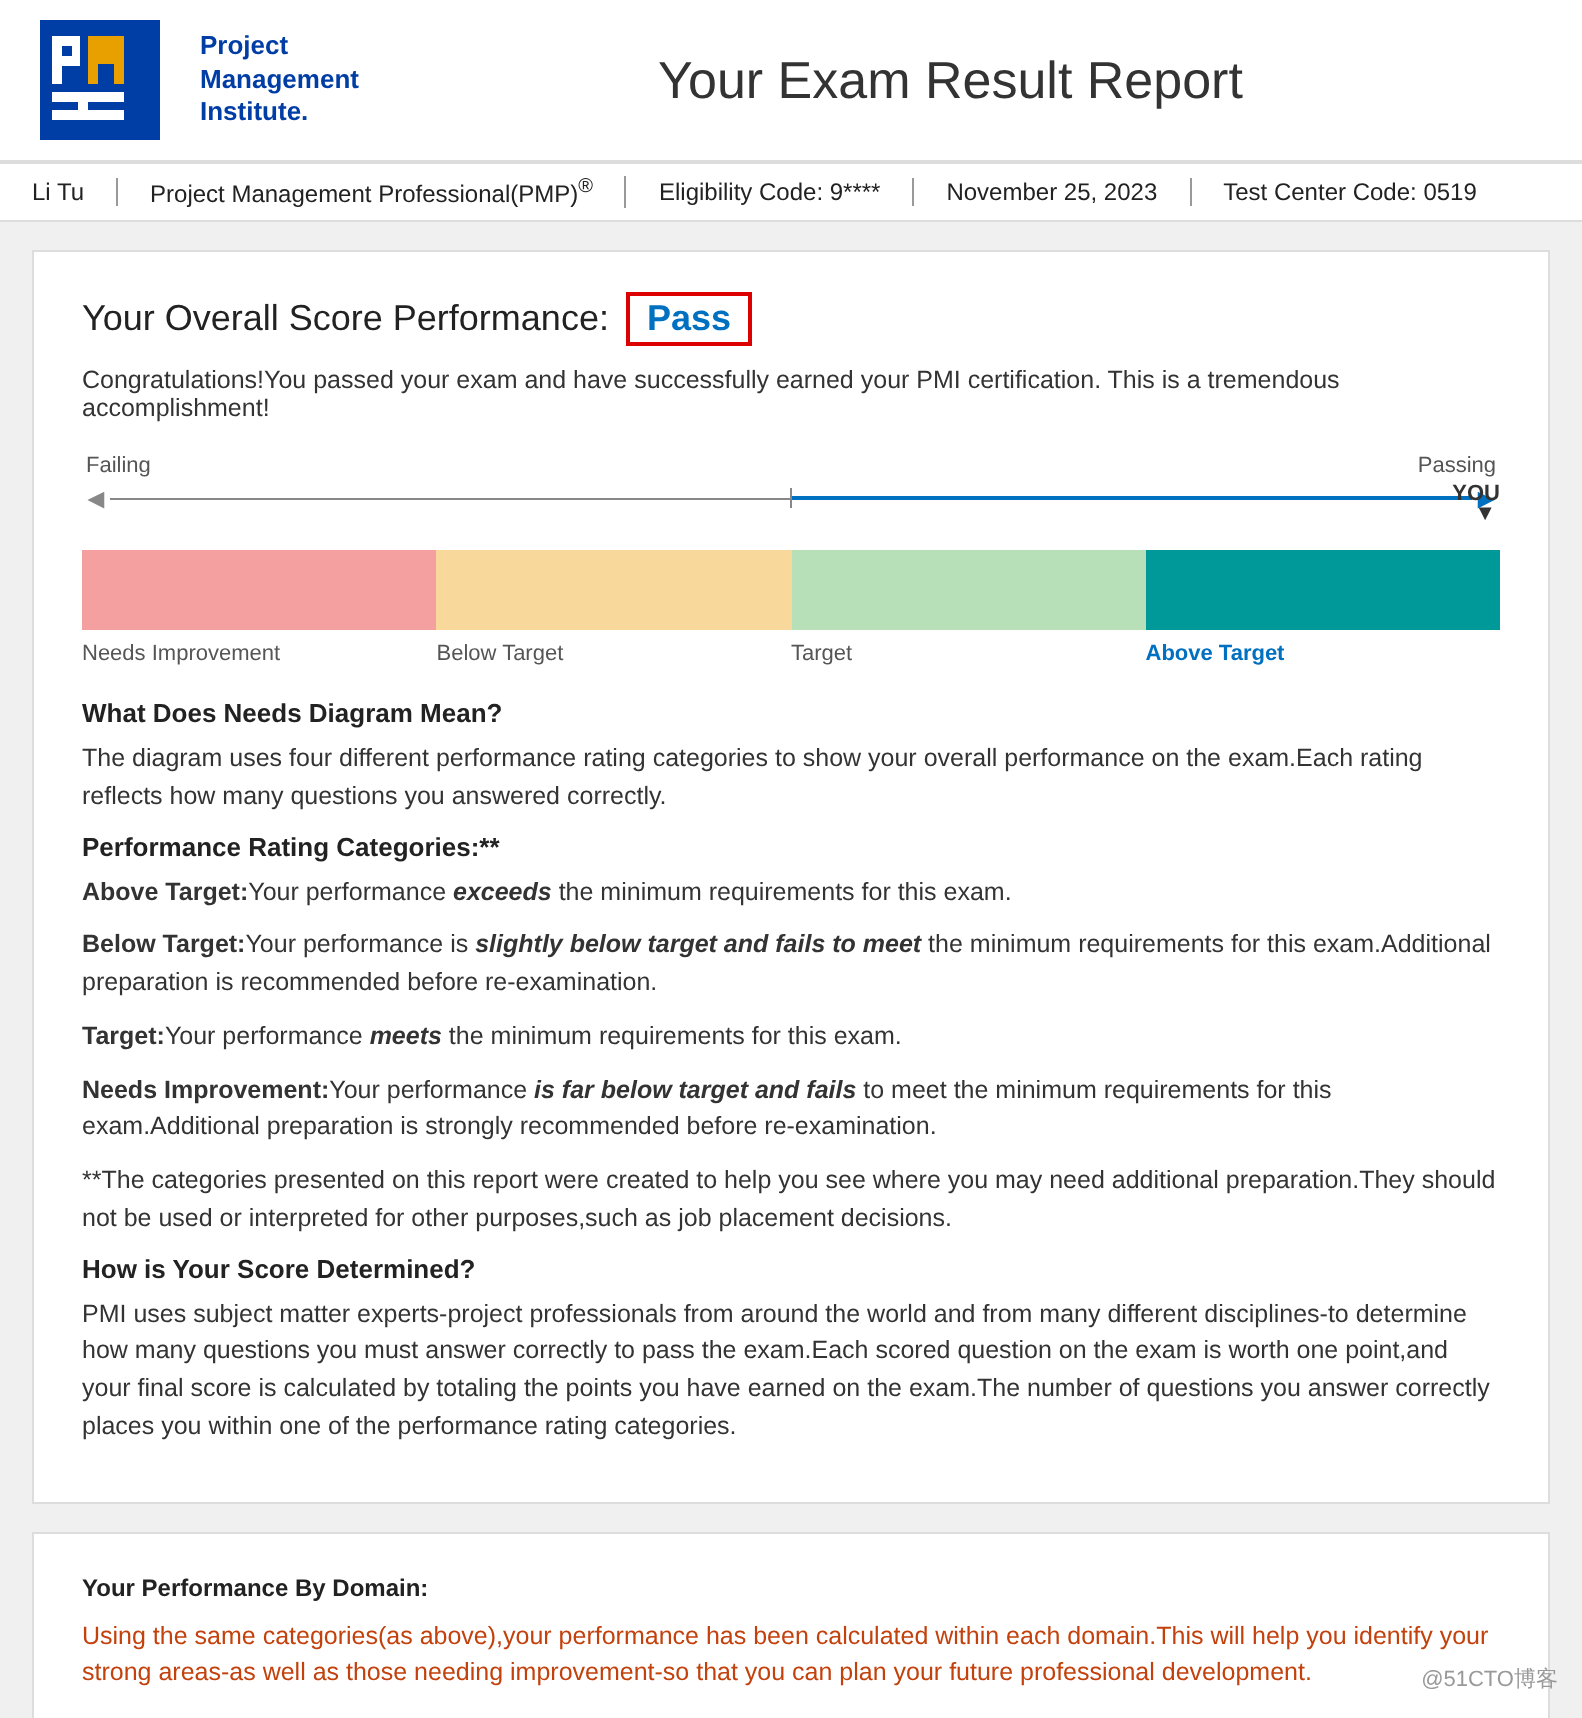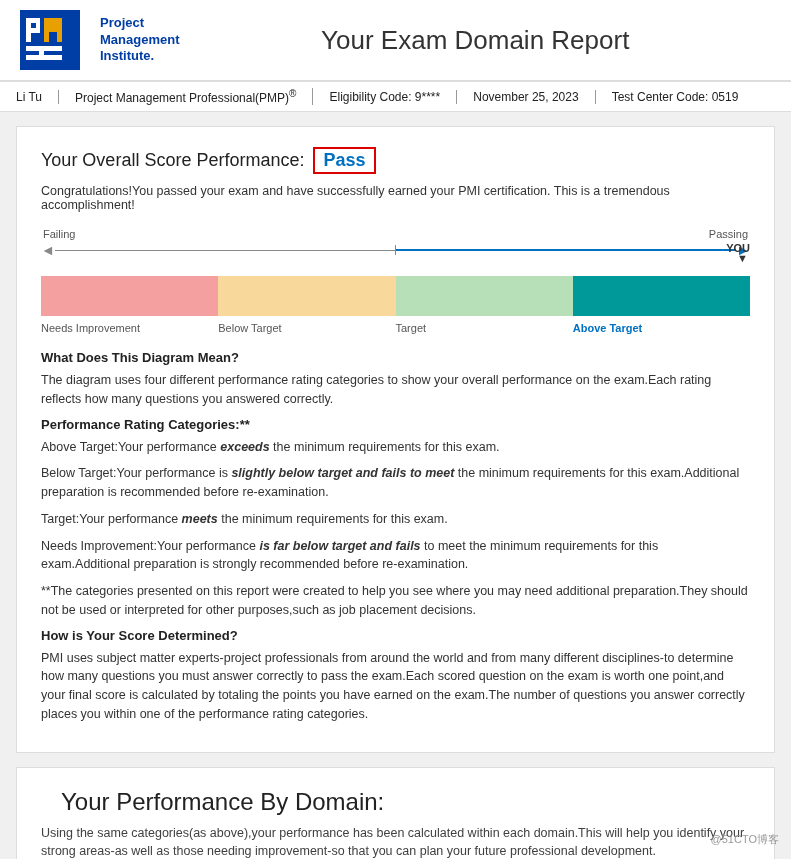--- a/index.html
+++ b/index.html
@@ -126,38 +126,37 @@
       font-weight: bold;
       font-size: 13px;
       margin-bottom: 6px;
     }
     .desc-text {
       font-size: 12.5px;
       color: #333;
       line-height: 1.5;
       margin-bottom: 8px;
     }
-    .desc-text .bold { font-weight: normal; }
+    .desc-text .bold { font-weight: bold; }
     .desc-text .bold-italic { font-weight: bold; font-style: italic; }
 
     
     .domain-card {
       background: white;
       border: 1px solid #ddd;
       padding: 20px 24px;
     }
     .domain-title {
-      font-size: 24px;
-      font-weight: normal;
+      font-size: 12px;
+      font-weight: bold;
       margin-bottom: 8px;
-      margin-left: 20px;
     }
     .domain-subtitle {
       font-size: 12.5px;
-      color: #404040;
+      color: #c2410c;
       margin-bottom: 14px;
       line-height: 1.5;
     }
 
     
     .watermark-note {
       position: fixed;
       bottom: 12px;
       right: 12px;
       font-size: 11px;
@@ -196,21 +195,21 @@
       <rect x="6" y="36" width="36" height="5" fill="white"></rect>
       <rect x="19" y="36" width="5" height="14" fill="white"></rect>
       <rect x="6" y="45" width="36" height="5" fill="white"></rect>
     </svg>
     <div class="logo-text">
       <div>Project</div>
       <div>Management</div>
       <div>Institute.</div>
     </div>
   </div>
-  <div class="header-title">Your Exam Domain Report</div>
+  <div class="header-title">Your Exam Result Report</div>
 </div>
 
 <div class="info-bar">
   <div class="info-bar-item">
     <span>Li Tu</span>
   </div>
   <div class="info-bar-item">
     <span>Project Management Professional(PMP)</span><sup>®</sup>
   </div>
   <div class="info-bar-item">
@@ -262,21 +261,21 @@
 
       <div class="perf-category-labels">
         <div class="perf-cat-label">Needs Improvement</div>
         <div class="perf-cat-label">Below Target</div>
         <div class="perf-cat-label">Target</div>
         <div class="perf-cat-label above-target">Above Target</div>
       </div>
     </div>
 
     <div class="desc-section">
-      <div class="desc-heading">What Does This Diagram Mean?</div>
+      <div class="desc-heading">What Does Needs Diagram Mean?</div>
       <div class="desc-text">The diagram uses four different performance rating categories to show your overall performance on the exam.Each rating reflects how many questions you answered correctly.</div>
 
       <div class="desc-heading">Performance Rating Categories:**</div>
 
       <div class="desc-text">
         <span class="bold">Above Target:</span><span>Your performance </span><span class="bold-italic">exceeds</span><span> the minimum requirements for this exam.</span>
       </div>
 
       <div class="desc-text">
         <span class="bold">Below Target:</span><span>Your performance is </span><span class="bold-italic">slightly below target and fails to meet</span><span> the minimum requirements for this exam.Additional preparation is recommended before re-examination.</span>

